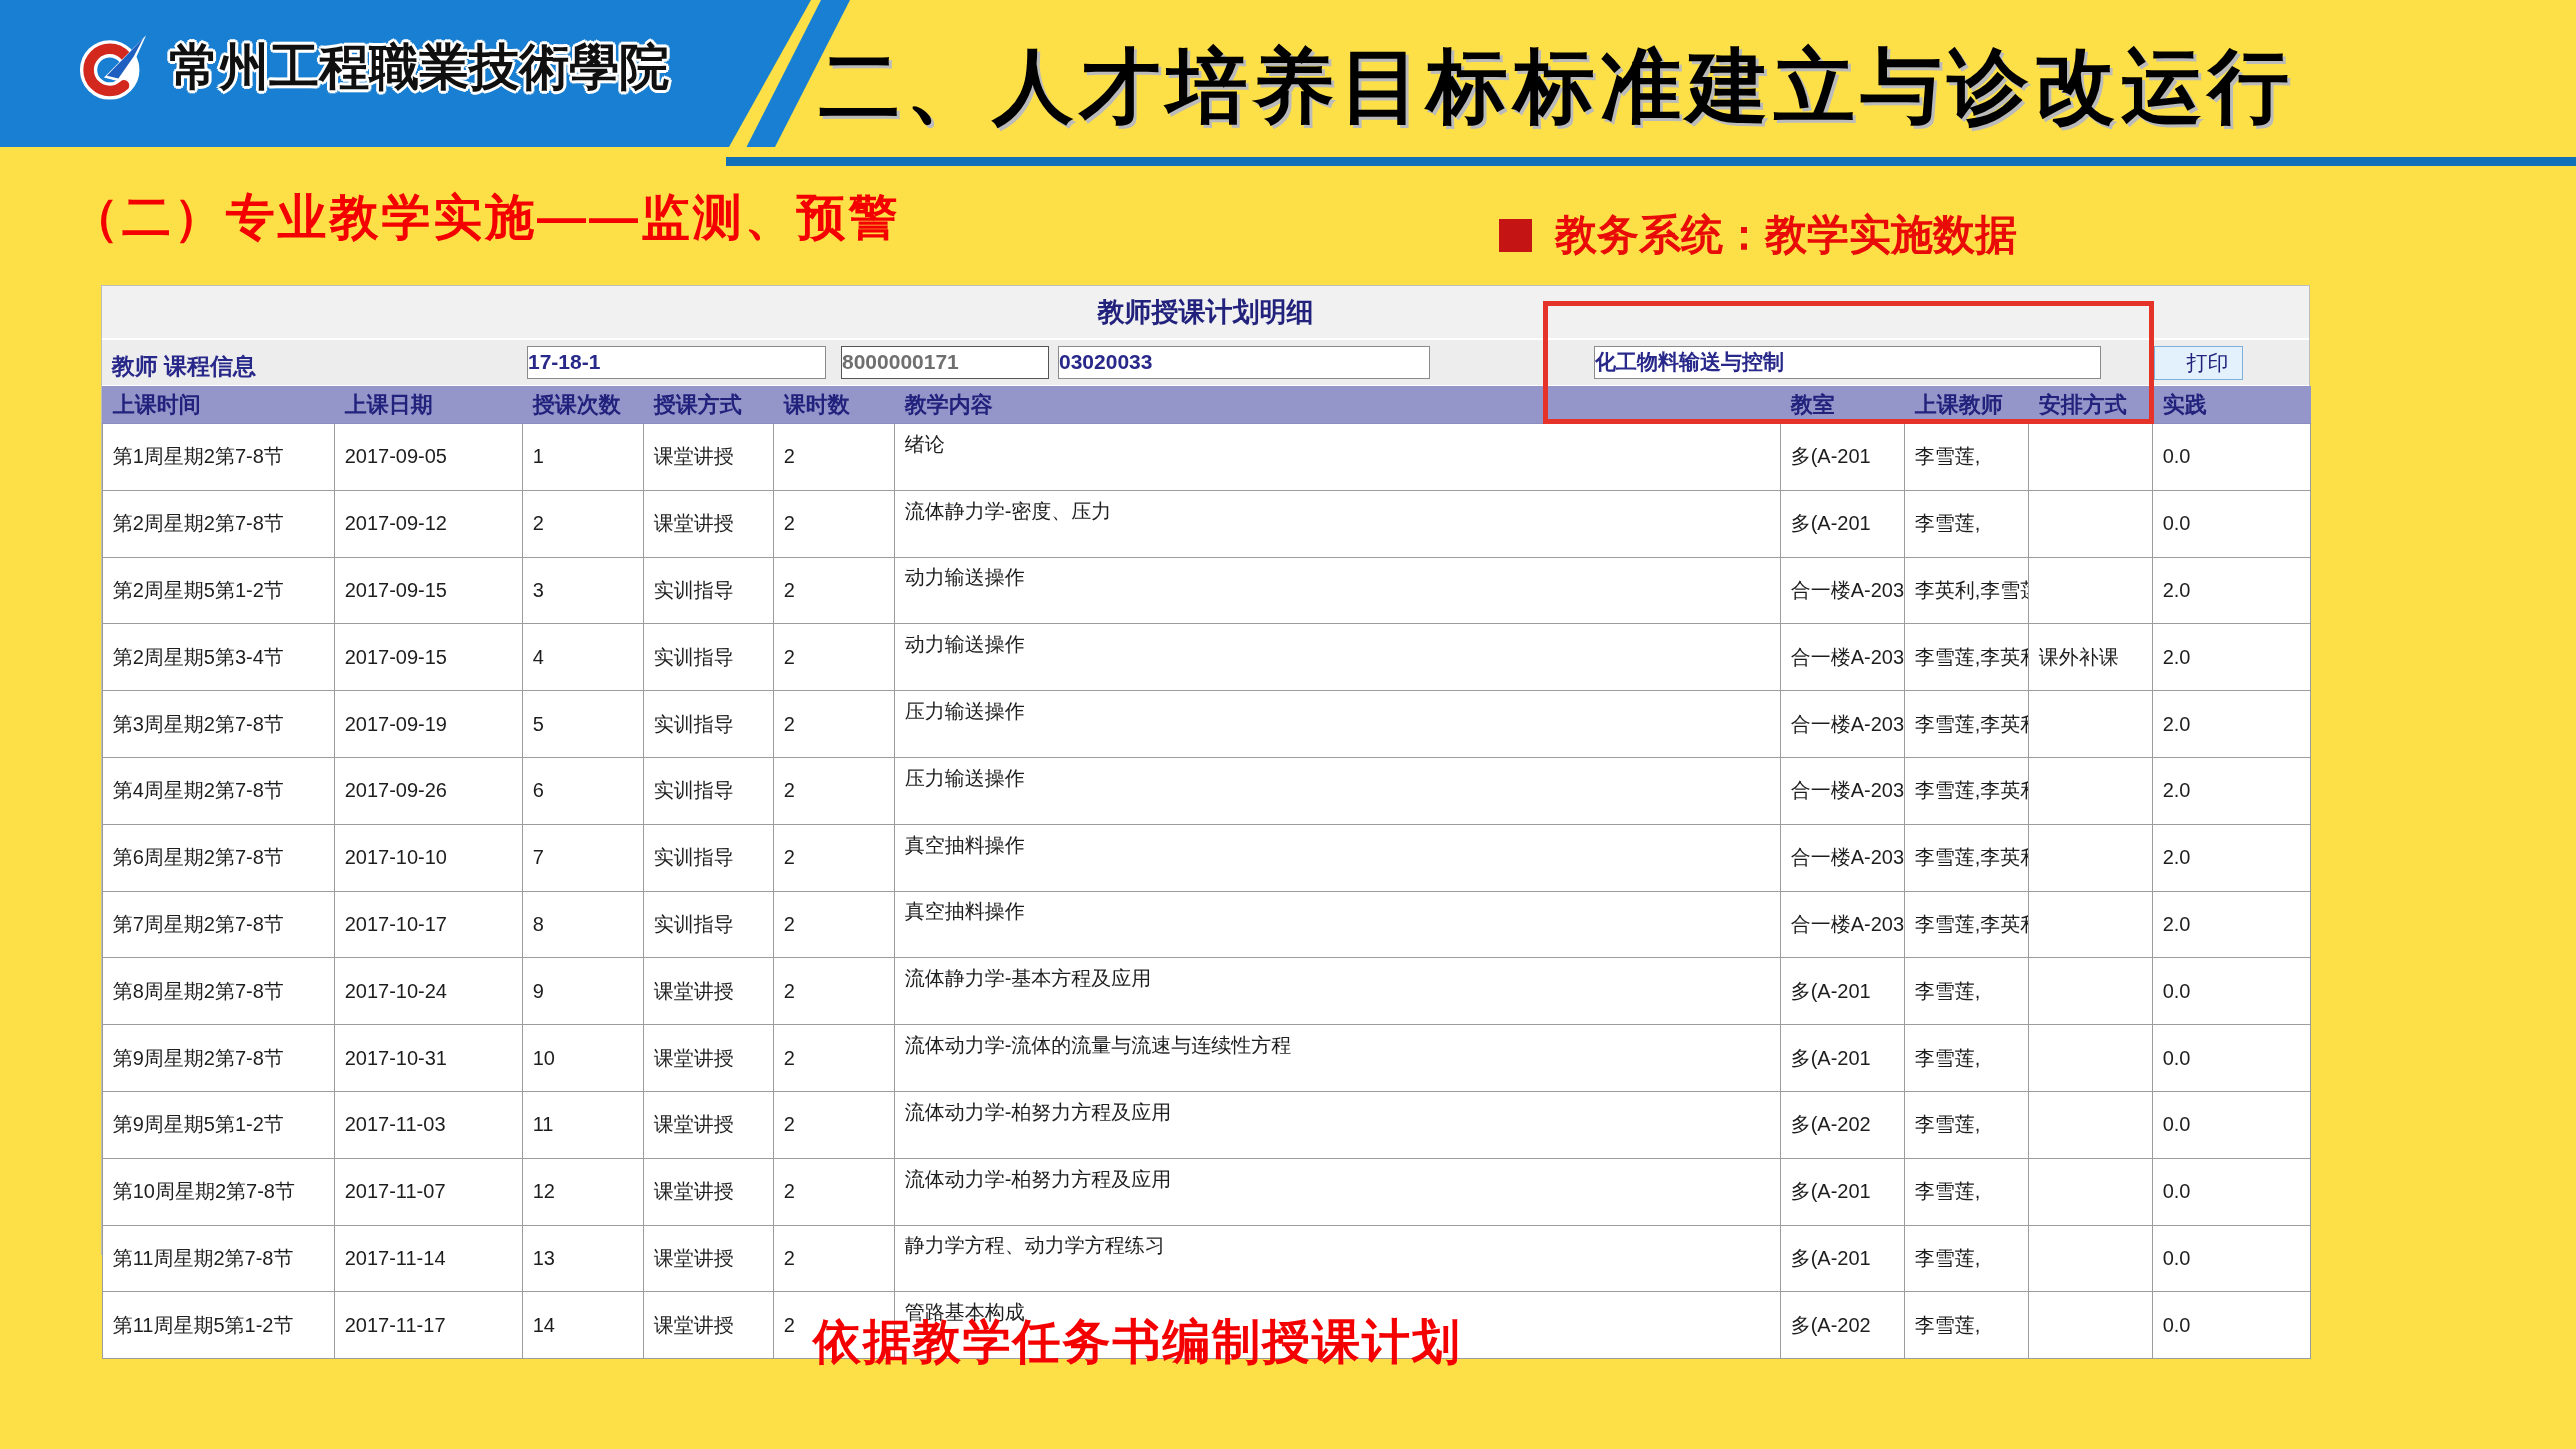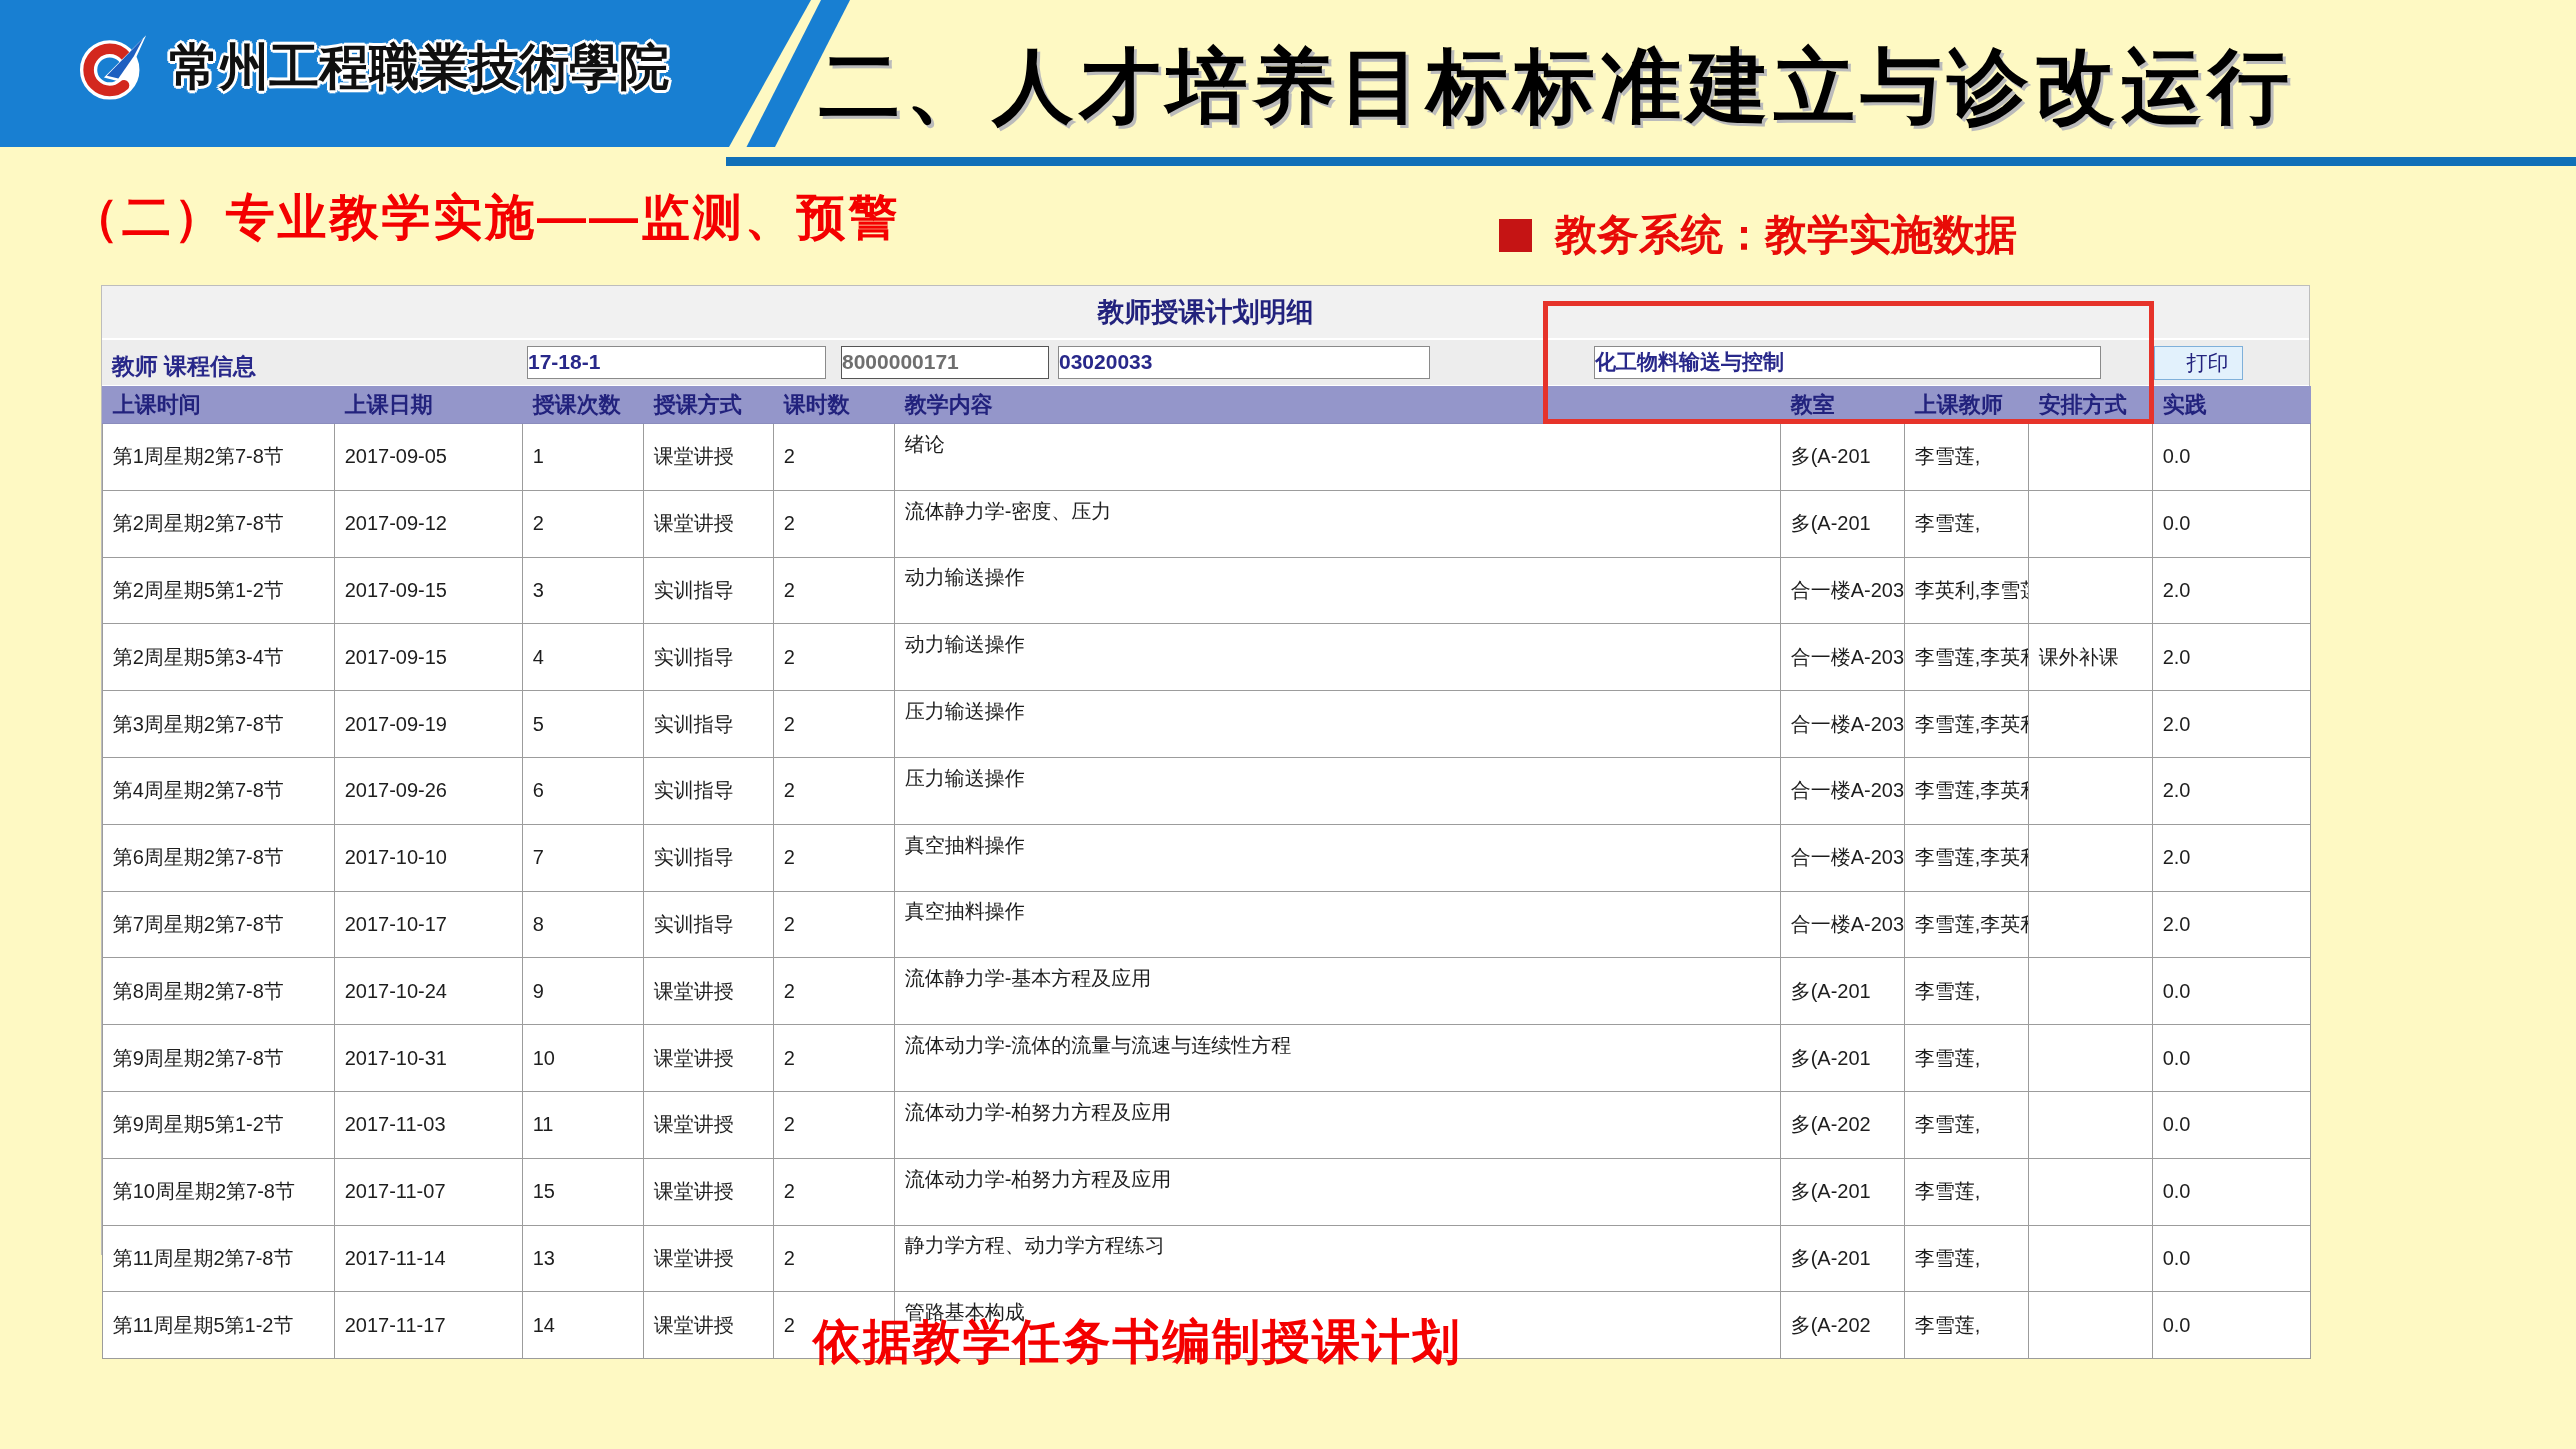--- a/index.html
+++ b/index.html
@@ -1,17 +1,17 @@
 <!DOCTYPE html>
 <html><head>
 <meta charset="utf-8">
 <style>
   html,body{margin:0;padding:0;background:#888;}
   .slide{
-    position:relative; width:2576px; height:1450px; background:#fef9c3;
+    position:relative; width:2576px; height:1450px; background:#fde047;
     font-family:"Liberation Sans", sans-serif; overflow:hidden;
   }
   
   .banner{
     position:absolute; left:0; top:0; width:811px; height:147px;
     background:#187fd2;
     clip-path:polygon(0 0, 811px 0, 729px 100%, 0 100%);
   }
   .banner-stripe{
     position:absolute; left:732px; top:0; width:121px; height:147px;
@@ -285,21 +285,21 @@
             <td>2</td>
             <td class="c-content">流体动力学-柏努力方程及应用</td>
             <td>多(A-202</td>
             <td>李雪莲,</td>
             <td></td>
             <td>0.0</td>
           </tr>
           <tr>
             <td>第10周星期2第7-8节</td>
             <td>2017-11-07</td>
-            <td>15</td>
+            <td>12</td>
             <td>课堂讲授</td>
             <td>2</td>
             <td class="c-content">流体动力学-柏努力方程及应用</td>
             <td>多(A-201</td>
             <td>李雪莲,</td>
             <td></td>
             <td>0.0</td>
           </tr>
           <tr>
             <td>第11周星期2第7-8节</td>

